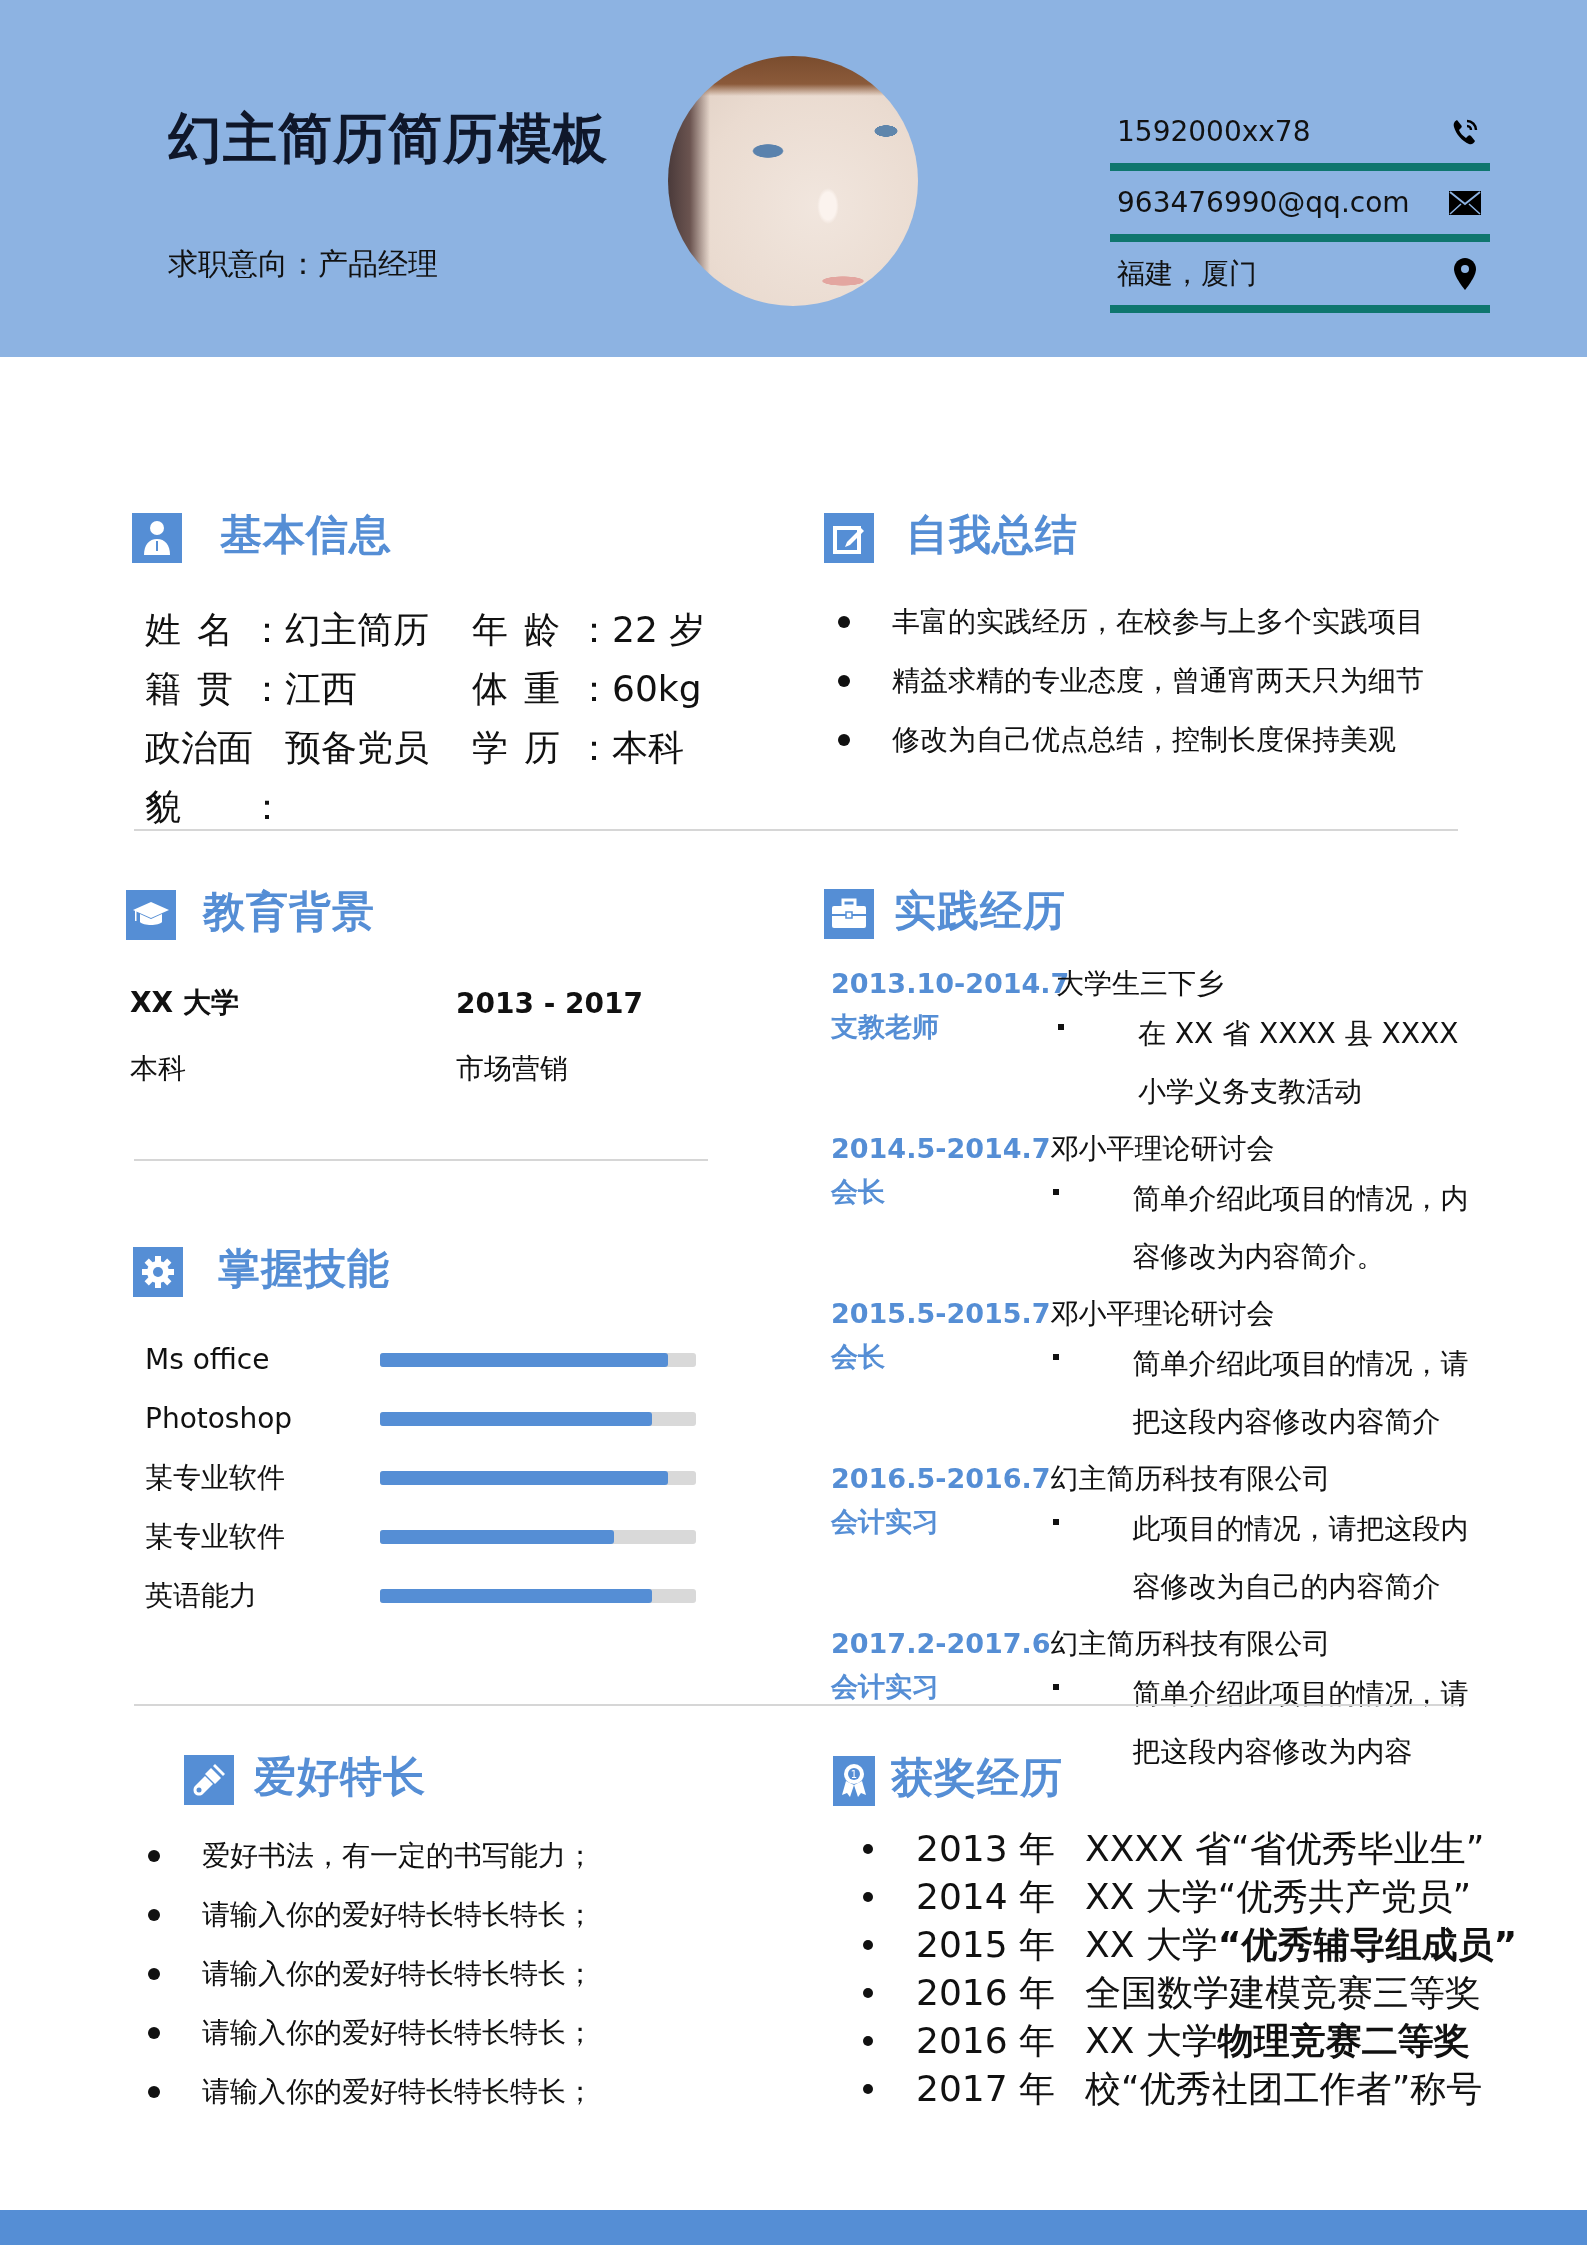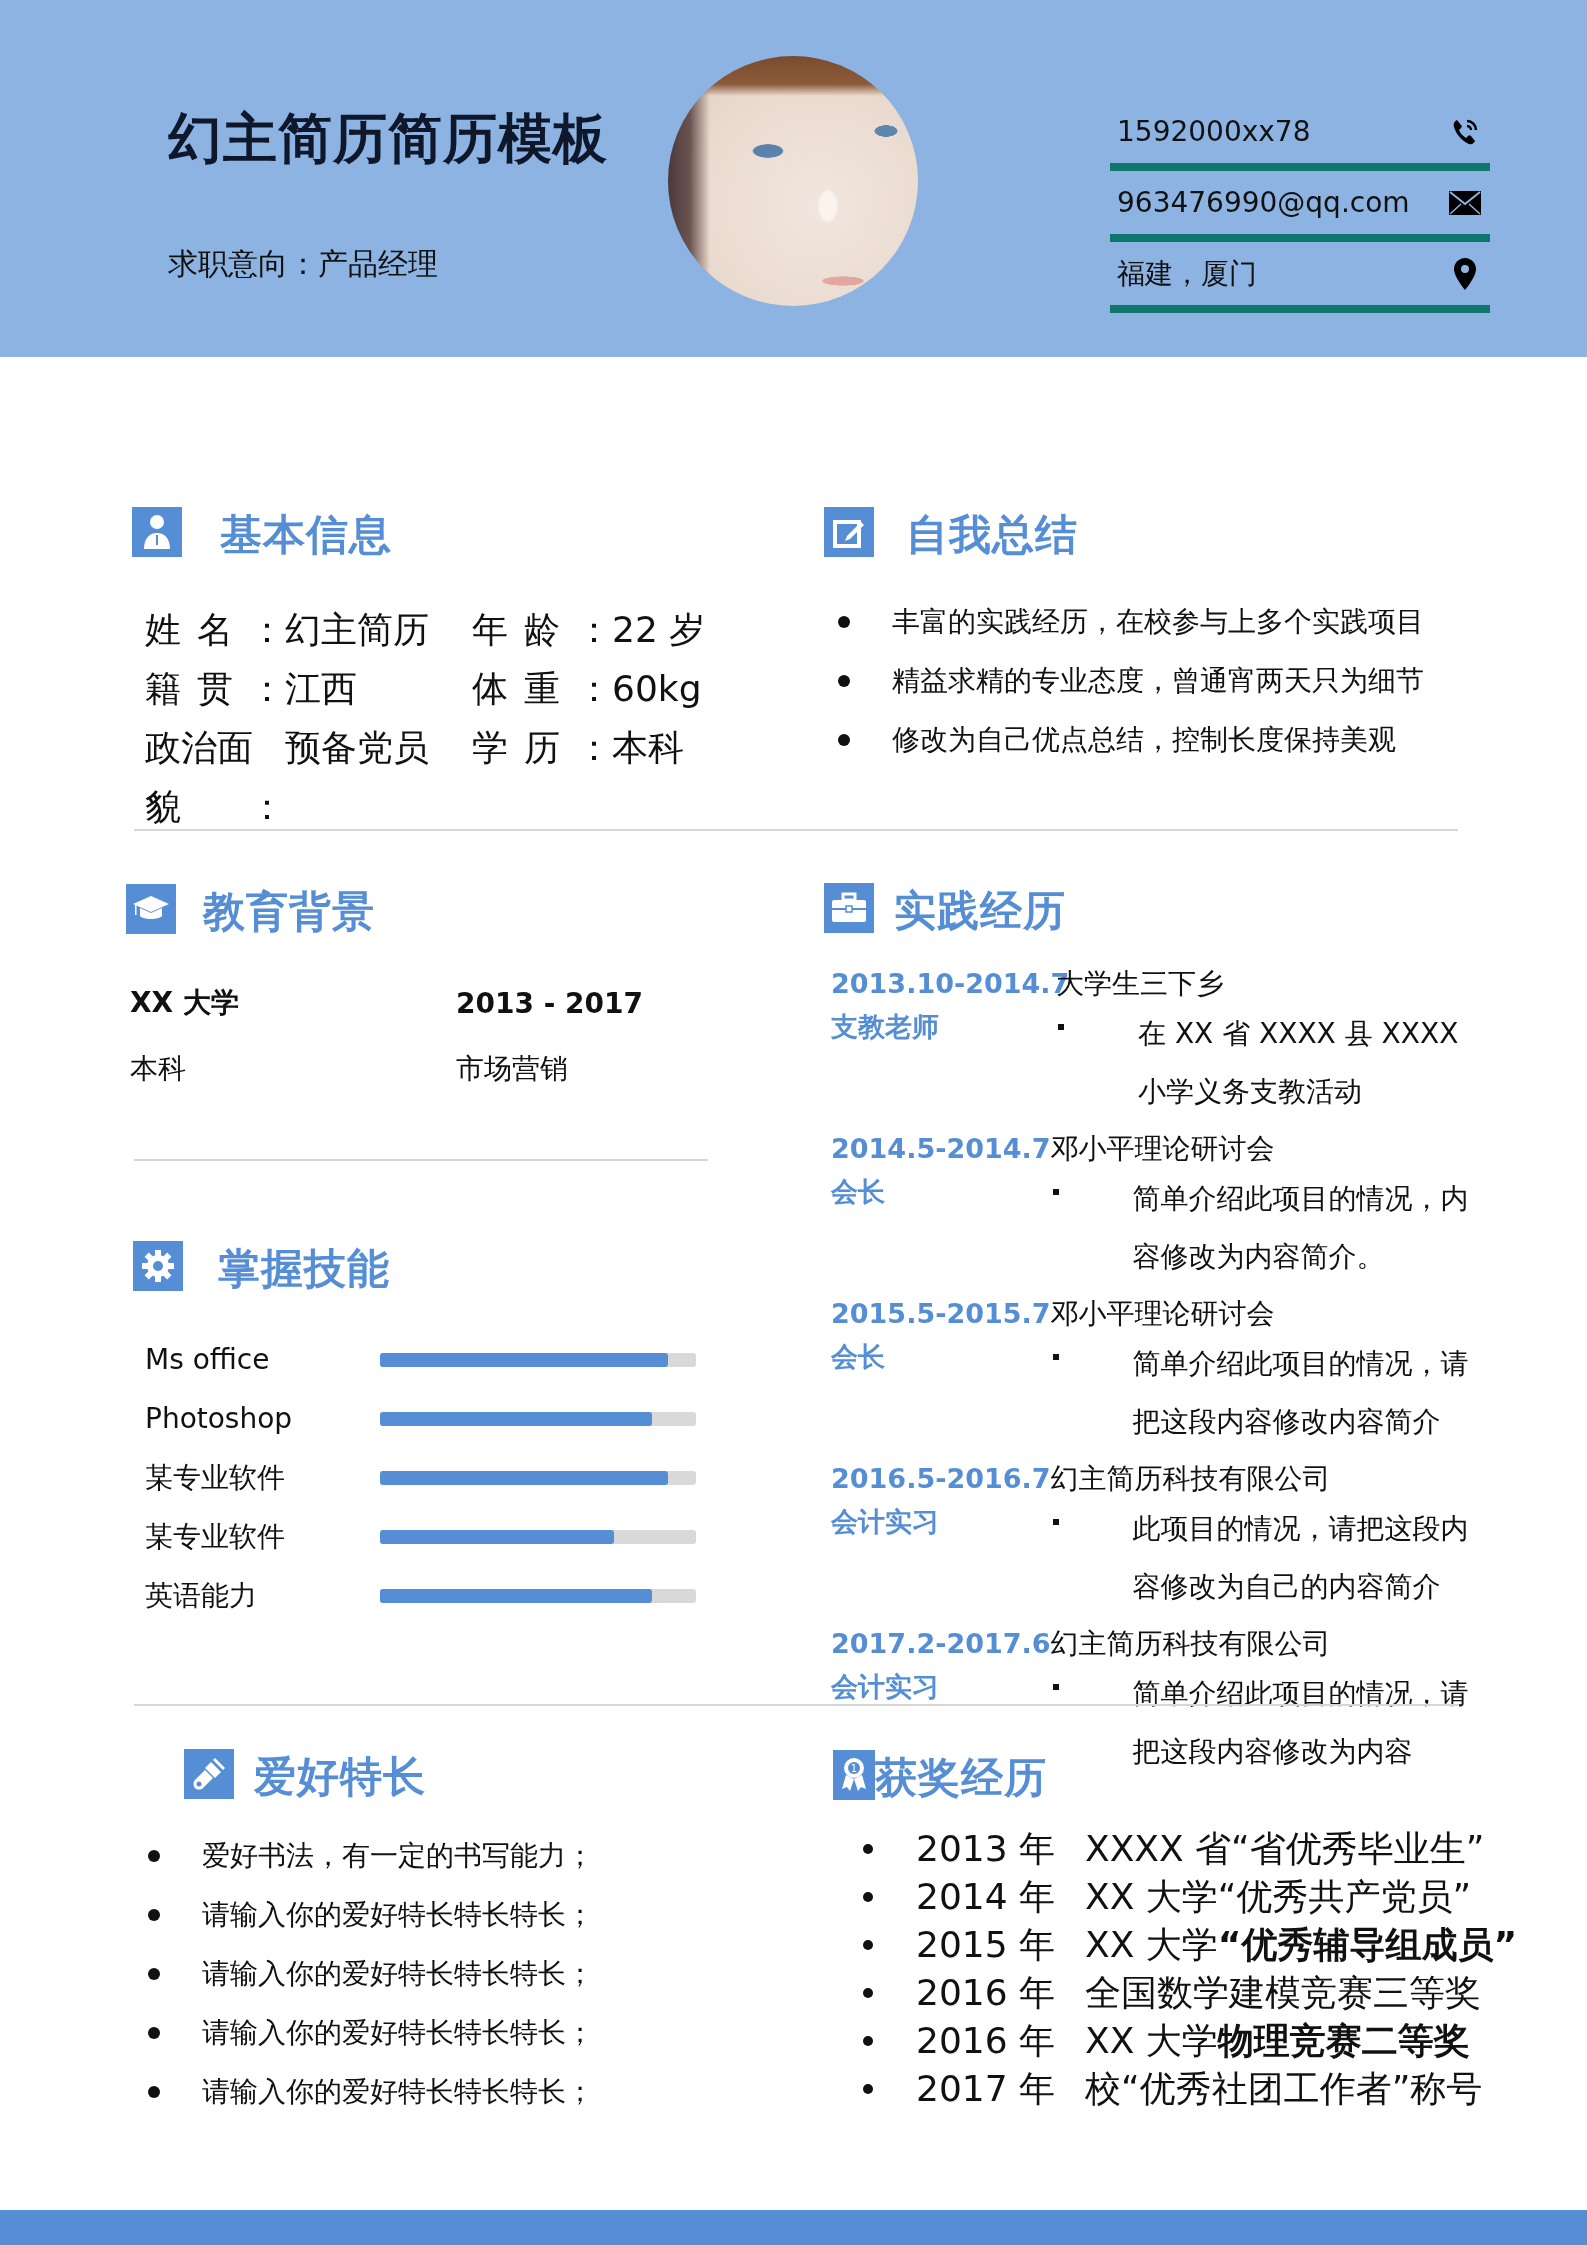--- a/index.html
+++ b/index.html
@@ -19,21 +19,21 @@
       linear-gradient(180deg, #7a4c2e 0px, #8b5a3a 28px, transparent 40px),
       linear-gradient(90deg, #4a3a3a 0px, #6b5450 22px, transparent 42px),
       radial-gradient(circle at 150px 150px, #f1e6de 0%, #eadbd0 55%, #dccbbf 100%);
   }
 
   .contacts { position: absolute; left: 1110px; top: 100px; width: 380px; }
   .contact-row { position: relative; height: 71px; border-bottom: 8px solid #0f766e; display: flex; align-items: center; }
   .contact-row .ctext { font-size: 28px; color: #111; padding-left: 7px; font-family: "DejaVu Sans", sans-serif; }
   .contact-row .cicon { position: absolute; right: 8px; top: 50%; transform: translateY(-50%); width: 34px; height: 34px; display: flex; align-items: center; justify-content: center; }
 
-  .section-title { position: absolute; display: flex; align-items: flex-start; }
+  .section-title { position: absolute; display: flex; align-items: flex-end; }
   .sicon { width: 50px; height: 50px; background: #558ed5; display: flex; align-items: center; justify-content: center; }
   .stitle { font-size: 42px; font-weight: bold; color: #558ed5; letter-spacing: 1px; }
 
   .divider { position: absolute; height: 2px; background: #d6d6d6; }
 
   .basic-grid { position: absolute; left: 145px; top: 600px; font-size: 36px; line-height: 59px; }
   .basic-row { display: flex; height: 59px; }
   .bcell { display: flex; }
   .bcell.left { width: 327px; }
   .blabel { display: inline-block; width: 140px; text-align-last: justify; }
@@ -384,21 +384,21 @@
 <div class="section-title" style="left:833px; top:1750px;">
   <div class="sicon" style="width:42px;height:50px;">
     <svg width="30" height="40" viewBox="0 0 30 40">
         <circle cx="15" cy="13" r="10" fill="#fff"></circle>
         <circle cx="15" cy="13" r="6" fill="#558ed5"></circle>
         <text x="15" y="17" font-size="10" text-anchor="middle" fill="#fff" font-family="DejaVu Sans, sans-serif">1</text>
         <path d="M7 20l-4 14 5-2 3 4 4-12z" fill="#fff"></path>
         <path d="M23 20l4 14-5-2-3 4-4-12z" fill="#fff"></path>
       </svg>
   </div>
-  <div class="stitle" style="margin-left:0;">获奖经历</div>
+  <div class="stitle" style="margin-left:16px;">获奖经历</div>
 </div>
 
 <div class="awards">
   <div class="award">
       <span class="dot"></span>
       <span class="year">2013 年</span>
       <span>XXXX 省“省优秀毕业生”</span>
       <b></b>
     </div>
   <div class="award">

